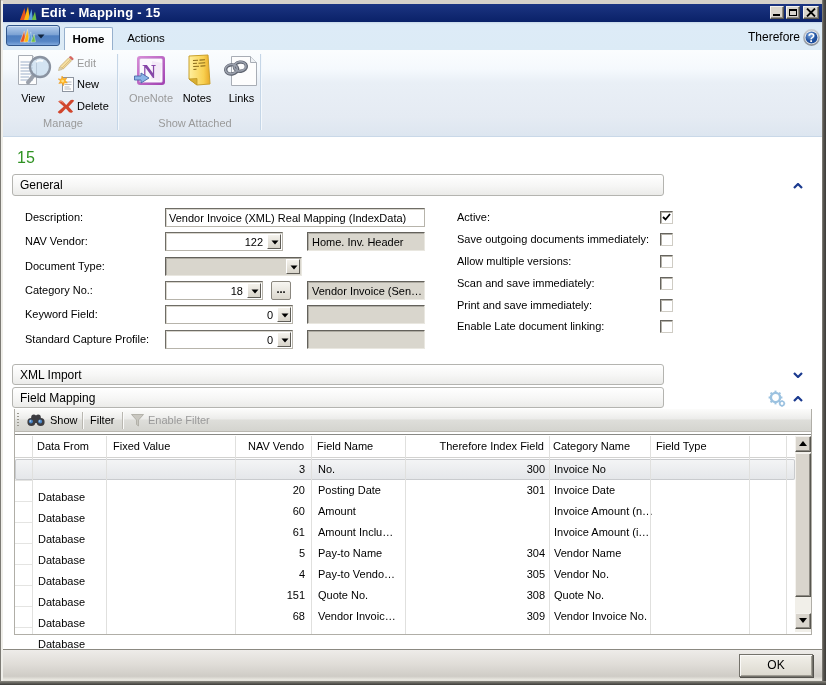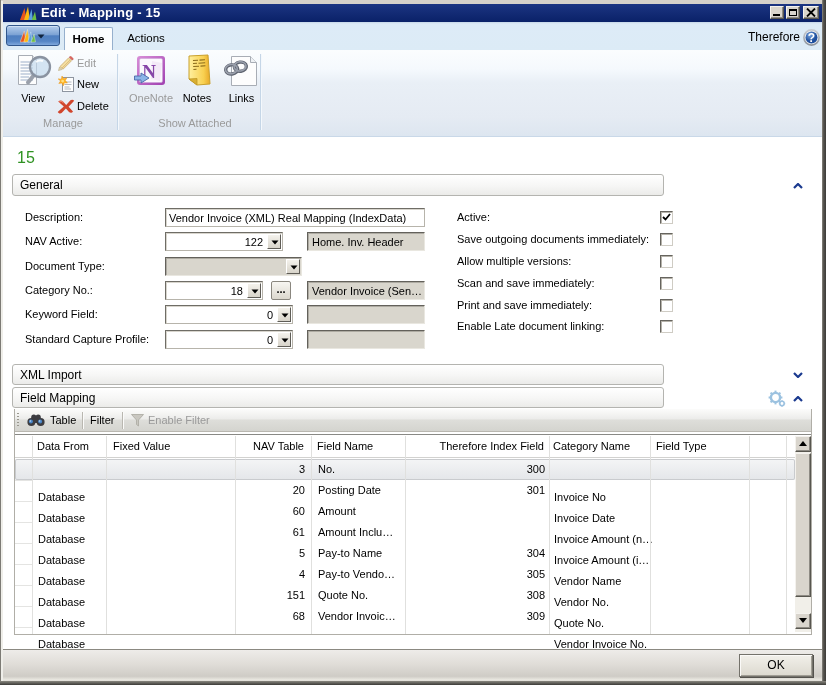--- a/index.html
+++ b/index.html
@@ -47,21 +47,21 @@
 #grid { left:14px; top:434px; width:797px; height:200px; background:#fff; border-top:1px solid #898985; }
 .vline { position:absolute; top:1px; width:1px; height:198px; background:#e0e0de; z-index:3; }
 .hcell { position:absolute; top:1px; height:21px; line-height:21px; white-space:nowrap; }
 #hdrline { position:absolute; left:0; top:22px; width:781px; height:1px; background:#d2d2d0; }
 .row { position:absolute; left:1px; width:780px; height:21px; z-index:1; }
 .cell { position:absolute; top:0; height:21px; line-height:21px; white-space:nowrap; overflow:hidden; z-index:4; }
 .c-datafrom { left:23px; width:70px;margin-top:28px; }
 .c-navcol { left:186px; width:104px; text-align:right; }
 .c-fieldname { left:303px; width:90px; }
 .c-thidx { left:394px; width:136px; text-align:right; }
-.c-catname { left:539px; width:105px;margin-top:28px; }
+.c-catname { left:539px; width:105px; }
 #selrow { background:linear-gradient(180deg,#f4f5f6,#e4e6e9); box-shadow:inset 0 0 0 1px #c9cbce; border-radius:2px; }
 
 .sbtn { position:absolute; left:0; width:16px; height:16px; background:#d9d5cd; border-top:1px solid #f4f2ee; border-left:1px solid #f4f2ee; border-right:1px solid #58564f; border-bottom:1px solid #58564f; box-shadow:inset -1px -1px 0 #8e8b84; }
 
 #footer { left:3px; top:649px; width:819px; height:32px; background:linear-gradient(180deg,#eeece9 0%,#e0ddd8 45%,#cfccc6 85%,#eceae3 97%,#d8d5ce 100%); border-top:1px solid #8b8981; }
 #okbtn { left:739px; top:654px; width:74px; height:23px; background:linear-gradient(180deg,#f2f0ea,#dcd9cf); border:1px solid #74726b; box-shadow:inset 1px 1px 0 #fbfaf8, inset -1px -1px 0 #a09d94, 1px 1px 0 #54524d; text-align:center; line-height:21px; font-size:12px; }
 </style>
 </head>
 <body>
 
@@ -214,21 +214,21 @@
 <div class="abs" id="rec-id">15</div>
 
 <div class="abs secbar" style="top:174px">
     <span class="cap">General</span>
   </div>
 <svg class="abs" style="left:793px;top:183px" width="10" height="6" viewBox="0 0 10 6">
   <path d="M1,5 L5,1 L9,5" fill="none" stroke="#1b3a8f" stroke-width="2.2"></path>
 </svg>
 
 <div class="abs flabel" style="left:25px;top:208px">Description:</div>
-<div class="abs flabel" style="left:25px;top:232px">NAV Active:</div>
+<div class="abs flabel" style="left:25px;top:232px">NAV Vendor:</div>
 <div class="abs flabel" style="left:25px;top:257px">Document Type:</div>
 <div class="abs flabel" style="left:25px;top:281px">Category No.:</div>
 <div class="abs flabel" style="left:25px;top:305px">Keyword Field:</div>
 <div class="abs flabel" style="left:25px;top:330px">Standard Capture Profile:</div>
 
 <div class="abs tin" style="left:165px;top:208px;width:260px">
     <span class="val">Vendor Invoice (XML) Real Mapping (IndexData)</span>
   </div>
 
 <div class="abs tin" style="left:165px;top:232px;width:118px">
@@ -342,21 +342,21 @@
     <circle cx="6.8" cy="4.2" r="2.6" fill="#3c3c40"></circle>
     <circle cx="11.2" cy="4.2" r="2.6" fill="#3c3c40"></circle>
     <circle cx="4.4" cy="9" r="4" fill="#3c3c40"></circle>
     <circle cx="13.6" cy="9" r="4" fill="#3c3c40"></circle>
     <rect x="6" y="6" width="6" height="4" fill="#3c3c40"></rect>
     <circle cx="3.9" cy="8.6" r="2" fill="#4a86c8"></circle>
     <circle cx="13.1" cy="8.6" r="2" fill="#4a86c8"></circle>
     <circle cx="3.4" cy="8" r="0.8" fill="#b8d8f0"></circle>
     <circle cx="12.6" cy="8" r="0.8" fill="#b8d8f0"></circle>
   </svg>
-  <div style="position:absolute;left:36px;top:4px;height:15px;line-height:15px">Table</div>
+  <div style="position:absolute;left:36px;top:4px;height:15px;line-height:15px">Show</div>
   <div class="tbsep" style="left:68px"></div>
   <div style="position:absolute;left:76px;top:4px;height:15px;line-height:15px">Filter</div>
   <div class="tbsep" style="left:108px"></div>
   <svg style="position:absolute;left:117px;top:5px" width="13" height="13" viewBox="0 0 13 13">
     <polygon points="0.5,0.5 12.5,0.5 7.5,6 7.5,12 5.5,10.5 5.5,6" fill="#c9c7c0" stroke="#aaa89f" stroke-width="0.8"></polygon>
   </svg>
   <div class="gray" style="position:absolute;left:134px;top:4px;height:15px;line-height:15px">Enable Filter</div>
 </div>
 
 <div class="abs" id="grid">
@@ -364,21 +364,21 @@
   <div class="vline" style="left:92px"></div>
   <div class="vline" style="left:221px"></div>
   <div class="vline" style="left:297px"></div>
   <div class="vline" style="left:391px"></div>
   <div class="vline" style="left:535px"></div>
   <div class="vline" style="left:636px"></div>
   <div class="vline" style="left:735px"></div>
   <div class="vline" style="left:772px"></div>
   <div class="hcell" style="left:23px">Data From</div>
   <div class="hcell" style="left:99px">Fixed Value</div>
-  <div class="hcell c-navcol" style="top:1px">NAV Table</div>
+  <div class="hcell c-navcol" style="top:1px">NAV Vendo</div>
   <div class="hcell" style="left:303px">Field Name</div>
   <div class="hcell c-thidx" style="top:1px">Therefore Index Field</div>
   <div class="hcell" style="left:539px">Category Name</div>
   <div class="hcell" style="left:642px">Field Type</div>
   <div id="hdrline"></div>
   <div style="position:absolute;left:1px;top:45px;width:17px;height:1px;background:#e4e4e2;z-index:2"></div>
   <div style="position:absolute;left:1px;top:66px;width:17px;height:1px;background:#e4e4e2;z-index:2"></div>
   <div style="position:absolute;left:1px;top:87px;width:17px;height:1px;background:#e4e4e2;z-index:2"></div>
   <div style="position:absolute;left:1px;top:108px;width:17px;height:1px;background:#e4e4e2;z-index:2"></div>
   <div style="position:absolute;left:1px;top:129px;width:17px;height:1px;background:#e4e4e2;z-index:2"></div>

